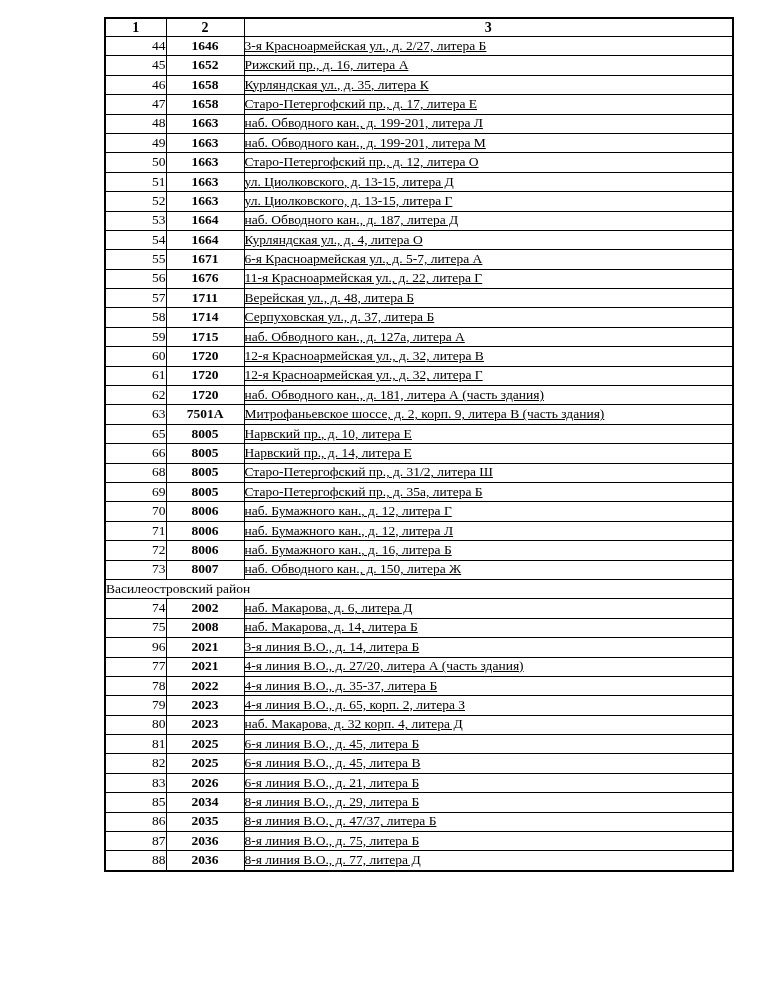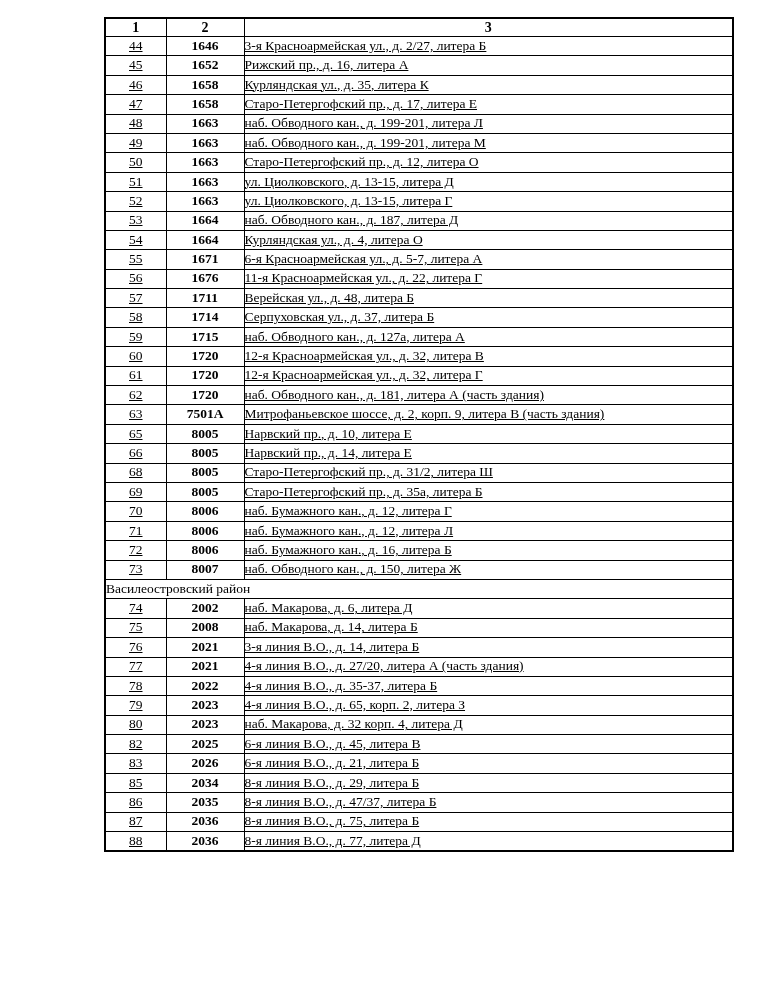--- a/index.html
+++ b/index.html
@@ -30,21 +30,21 @@
     line-height: 1.1;
     white-space: nowrap;
     overflow: hidden;
   }
   table.doc th {
     font-weight: bold;
     text-align: center;
     font-size: 14px;
     height: 17px;
   }
-  td.c1 { text-align: center; padding-left: 8px; text-decoration: underline; }
+  td.c1 { text-align: right; padding-left: 8px; }
   td.c2 { text-align: center; font-weight: bold; }
   td.c3 { text-align: left; padding-left: 8px; text-decoration: underline; }
   td.section {
     text-align: left;
     height: 32px;
     font-size: 14px;
   }
 </style>
 </head>
 <body>
@@ -211,21 +211,21 @@
           <td class="c1">74</td>
           <td class="c2">2002</td>
           <td class="c3">наб. Макарова, д. 6, литера Д</td>
         </tr>
         <tr>
           <td class="c1">75</td>
           <td class="c2">2008</td>
           <td class="c3">наб. Макарова, д. 14, литера Б</td>
         </tr>
         <tr>
-          <td class="c1">76</td>
+          <td class="c1">96</td>
           <td class="c2">2021</td>
           <td class="c3">3-я линия В.О., д. 14, литера Б</td>
         </tr>
         <tr>
           <td class="c1">77</td>
           <td class="c2">2021</td>
           <td class="c3">4-я линия В.О., д. 27/20, литера А (часть здания)</td>
         </tr>
         <tr>
           <td class="c1">78</td>
@@ -234,20 +234,25 @@
         </tr>
         <tr>
           <td class="c1">79</td>
           <td class="c2">2023</td>
           <td class="c3">4-я линия В.О., д. 65, корп. 2, литера З</td>
         </tr>
         <tr>
           <td class="c1">80</td>
           <td class="c2">2023</td>
           <td class="c3">наб. Макарова, д. 32 корп. 4, литера Д</td>
+        </tr>
+        <tr>
+          <td class="c1">81</td>
+          <td class="c2">2025</td>
+          <td class="c3">6-я линия В.О., д. 45, литера Б</td>
         </tr>
         <tr>
           <td class="c1">82</td>
           <td class="c2">2025</td>
           <td class="c3">6-я линия В.О., д. 45, литера В</td>
         </tr>
         <tr>
           <td class="c1">83</td>
           <td class="c2">2026</td>
           <td class="c3">6-я линия В.О., д. 21, литера Б</td>

